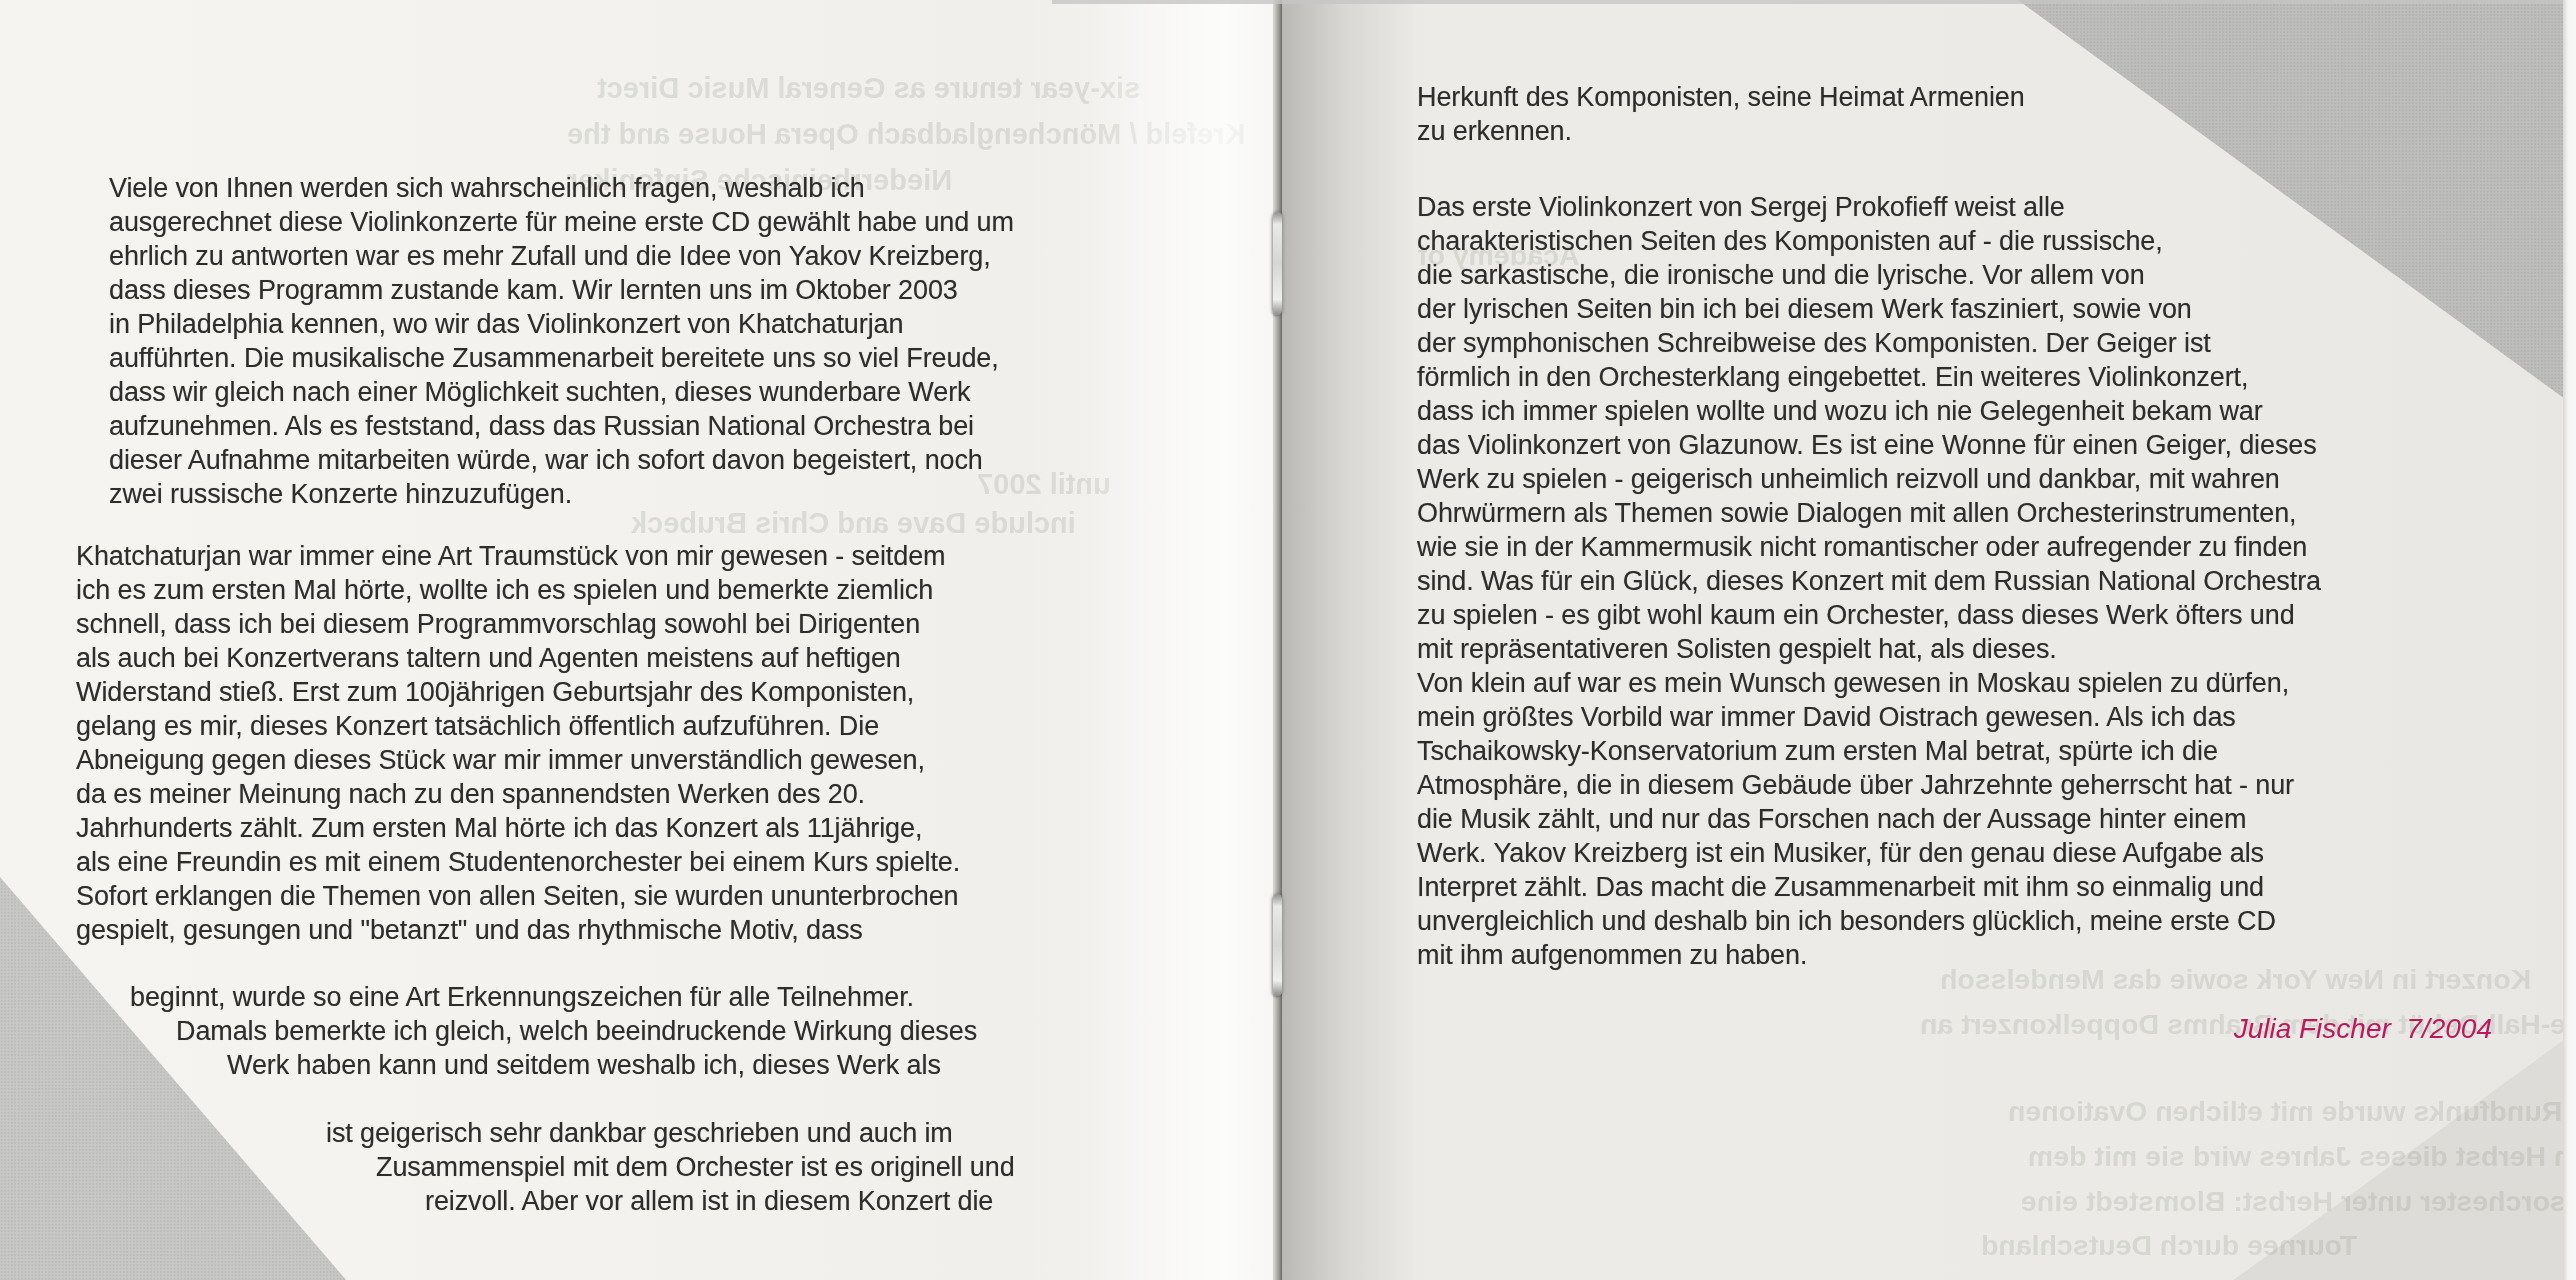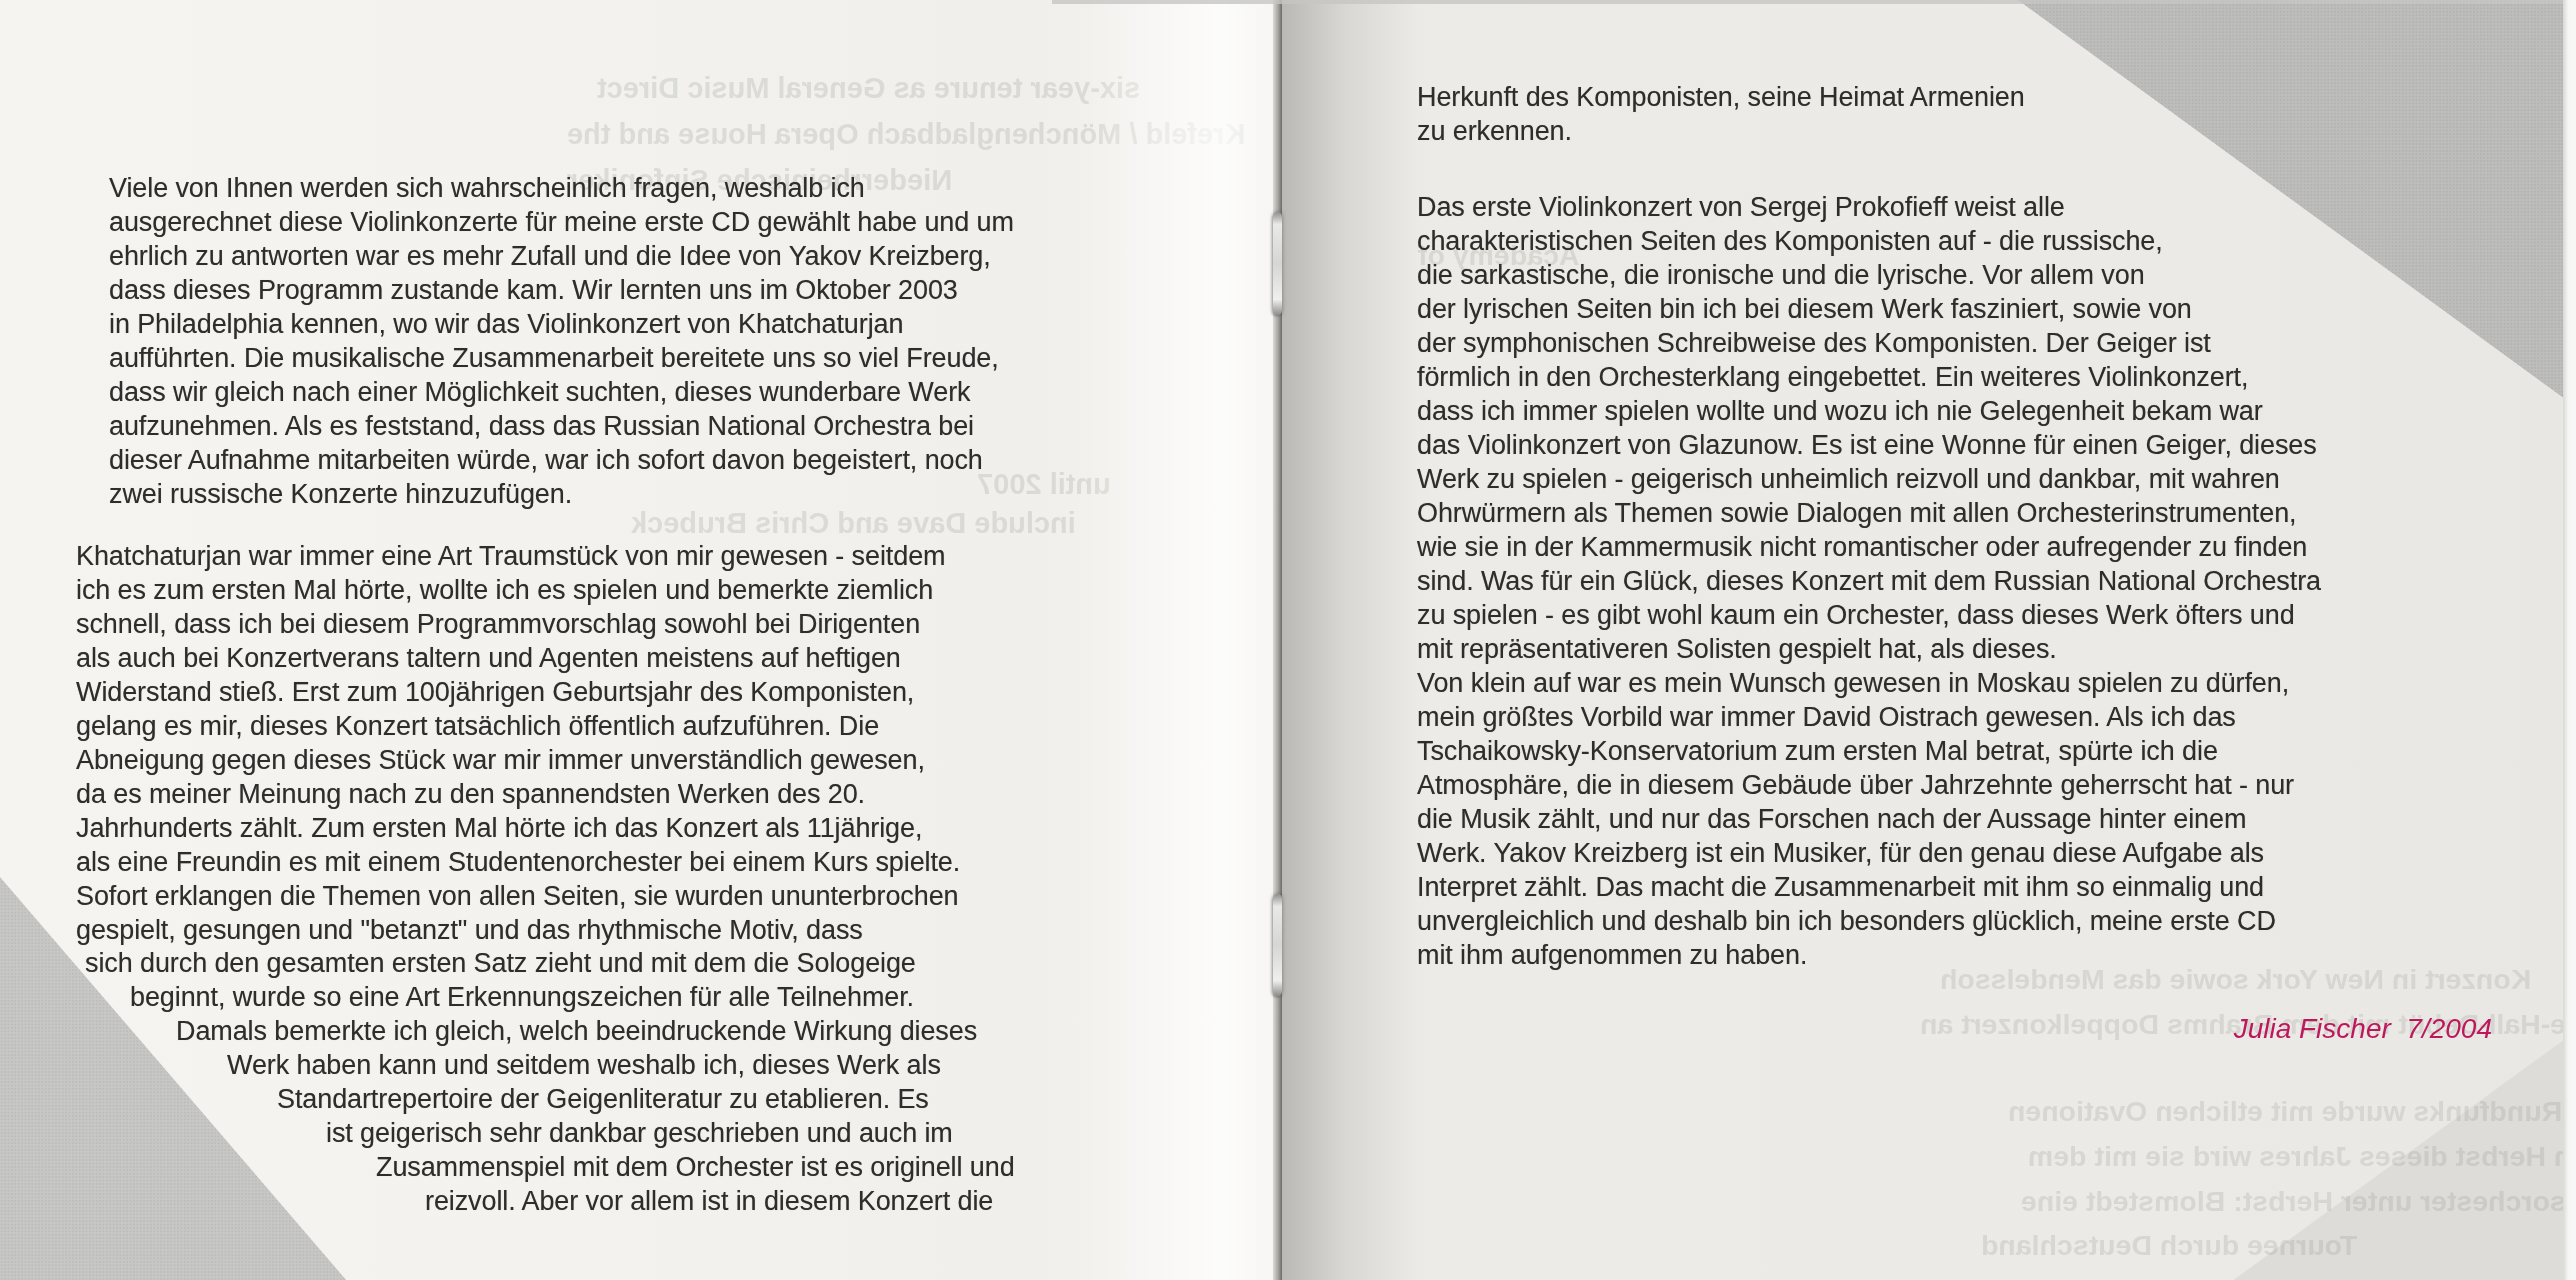--- a/index.html
+++ b/index.html
@@ -76,25 +76,23 @@
 als auch bei Konzertverans taltern und Agenten meistens auf heftigen
 Widerstand stieß. Erst zum 100jährigen Geburtsjahr des Komponisten,
 gelang es mir, dieses Konzert tatsächlich öffentlich aufzuführen. Die
 Abneigung gegen dieses Stück war mir immer unverständlich gewesen,
 da es meiner Meinung nach zu den spannendsten Werken des 20.
 Jahrhunderts zählt. Zum ersten Mal hörte ich das Konzert als 11jährige,
 als eine Freundin es mit einem Studentenorchester bei einem Kurs spielte.
 Sofort erklangen die Themen von allen Seiten, sie wurden ununterbrochen
 gespielt, gesungen und "betanzt" und das rhythmische Motiv, dass</p>
 
-    <div class="tail-line" style="left:85px;top:946px;">sich durch den gesamten ersten Satz zieht und mit dem die Sologeige</div>
     <div class="tail-line" style="left:130px;top:980px;">beginnt, wurde so eine Art Erkennungszeichen für alle Teilnehmer.</div>
     <div class="tail-line" style="left:176px;top:1014px;">Damals bemerkte ich gleich, welch beeindruckende Wirkung dieses</div>
     <div class="tail-line" style="left:227px;top:1048px;">Werk haben kann und seitdem weshalb ich, dieses Werk als</div>
-    <div class="tail-line" style="left:277px;top:1082px;">Standartrepertoire der Geigenliteratur zu etablieren. Es</div>
     <div class="tail-line" style="left:326px;top:1116px;">ist geigerisch sehr dankbar geschrieben und auch im</div>
     <div class="tail-line" style="left:376px;top:1150px;">Zusammenspiel mit dem Orchester ist es originell und</div>
     <div class="tail-line" style="left:425px;top:1184px;">reizvoll. Aber vor allem ist in diesem Konzert die</div>
 
     <div class="highlight"></div>
     <div class="crease"></div>
   </section>
 
   <section class="page page-right">
     <div class="shade tri-tr"></div>

